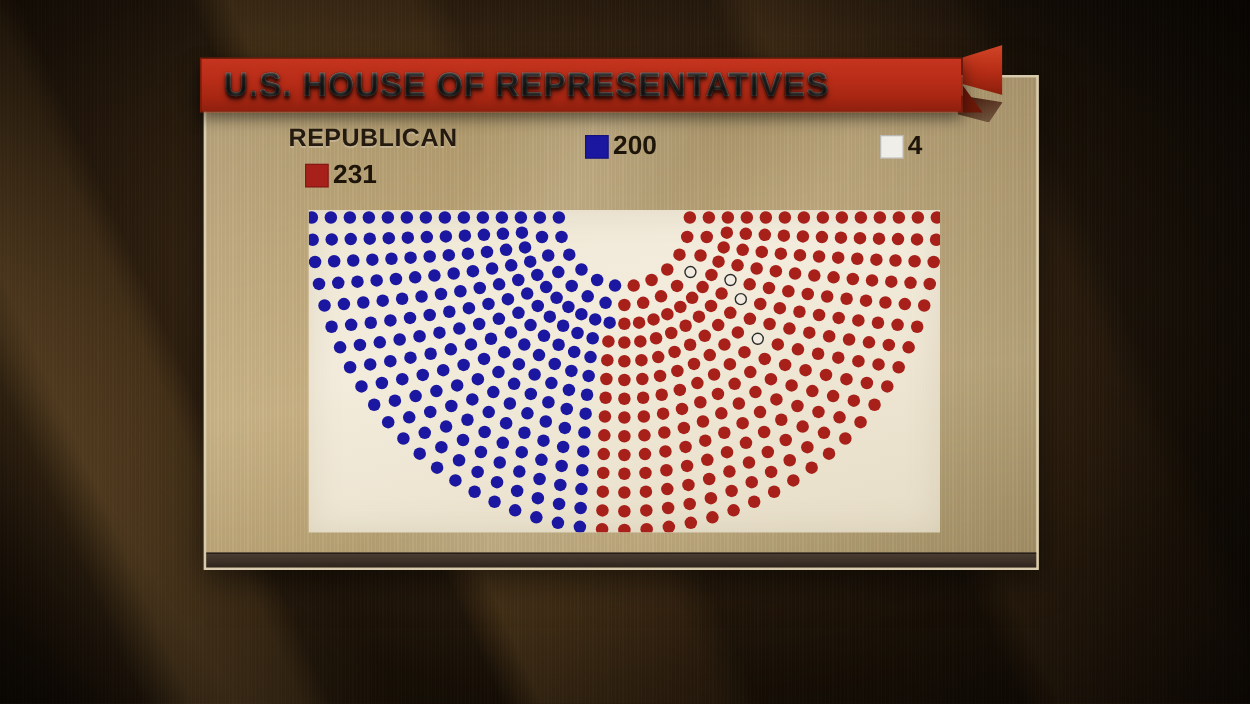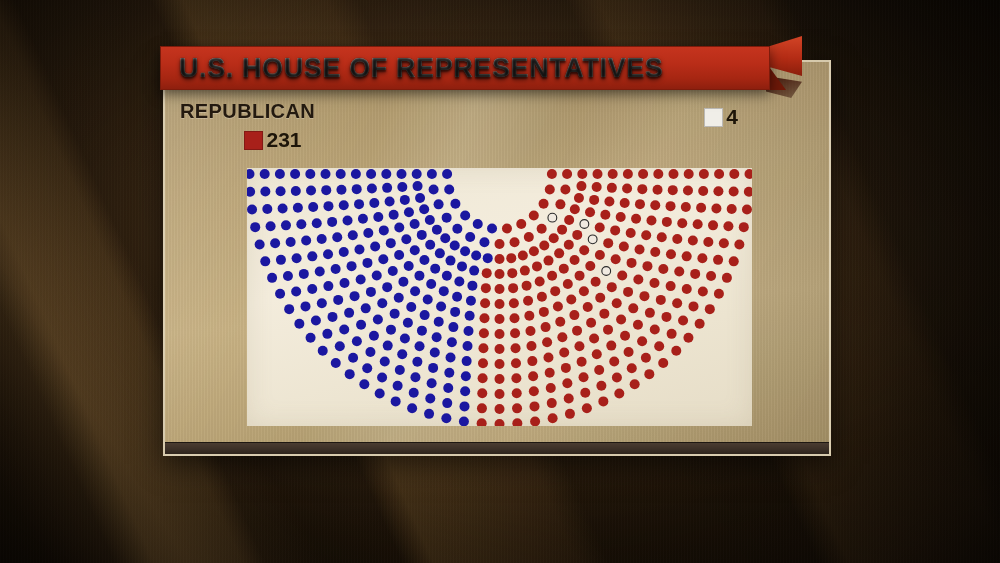--- a/index.html
+++ b/index.html
@@ -177,21 +177,21 @@
   
   #legend {
     position: absolute;
     left: 163px; top: 100px;
     width: 668px;
     display: flex;
     justify-content: center;
     gap: 38px;
     z-index: 4;
   }
-  .legend-item { text-align: left; width: 186px; }
+  .legend-item { text-align: right; width: 186px; }
   .legend-name {
     font-family: "Liberation Sans", sans-serif;
     font-weight: bold;
     font-size: 20px;
     letter-spacing: 0.4px;
     color: #241a10;
     text-shadow: 0 1px 0 rgba(255,255,255,.22);
   }
   .legend-row {
     margin-top: 5px;
@@ -253,20 +253,24 @@
 
     <div class="legend-item">
       <div class="legend-name">REPUBLICAN</div>
       <div class="legend-row">
         <span class="legend-swatch" id="sw-rep" style="background: rgb(168, 32, 26);"></span>
         <span class="legend-count">231</span>
       </div>
     </div>
 
     <div class="legend-item">
+      <div class="legend-row">
+        <span class="legend-swatch" id="sw-dem" style="background: rgb(27, 23, 160);"></span>
+        <span class="legend-count">200</span>
+      </div>
     </div>
 
     <div class="legend-item">
       <div class="legend-row">
         <span class="legend-swatch" id="sw-vac" style="background: rgb(240, 238, 232);"></span>
         <span class="legend-count">4</span>
       </div>
     </div>
 
   </div>

